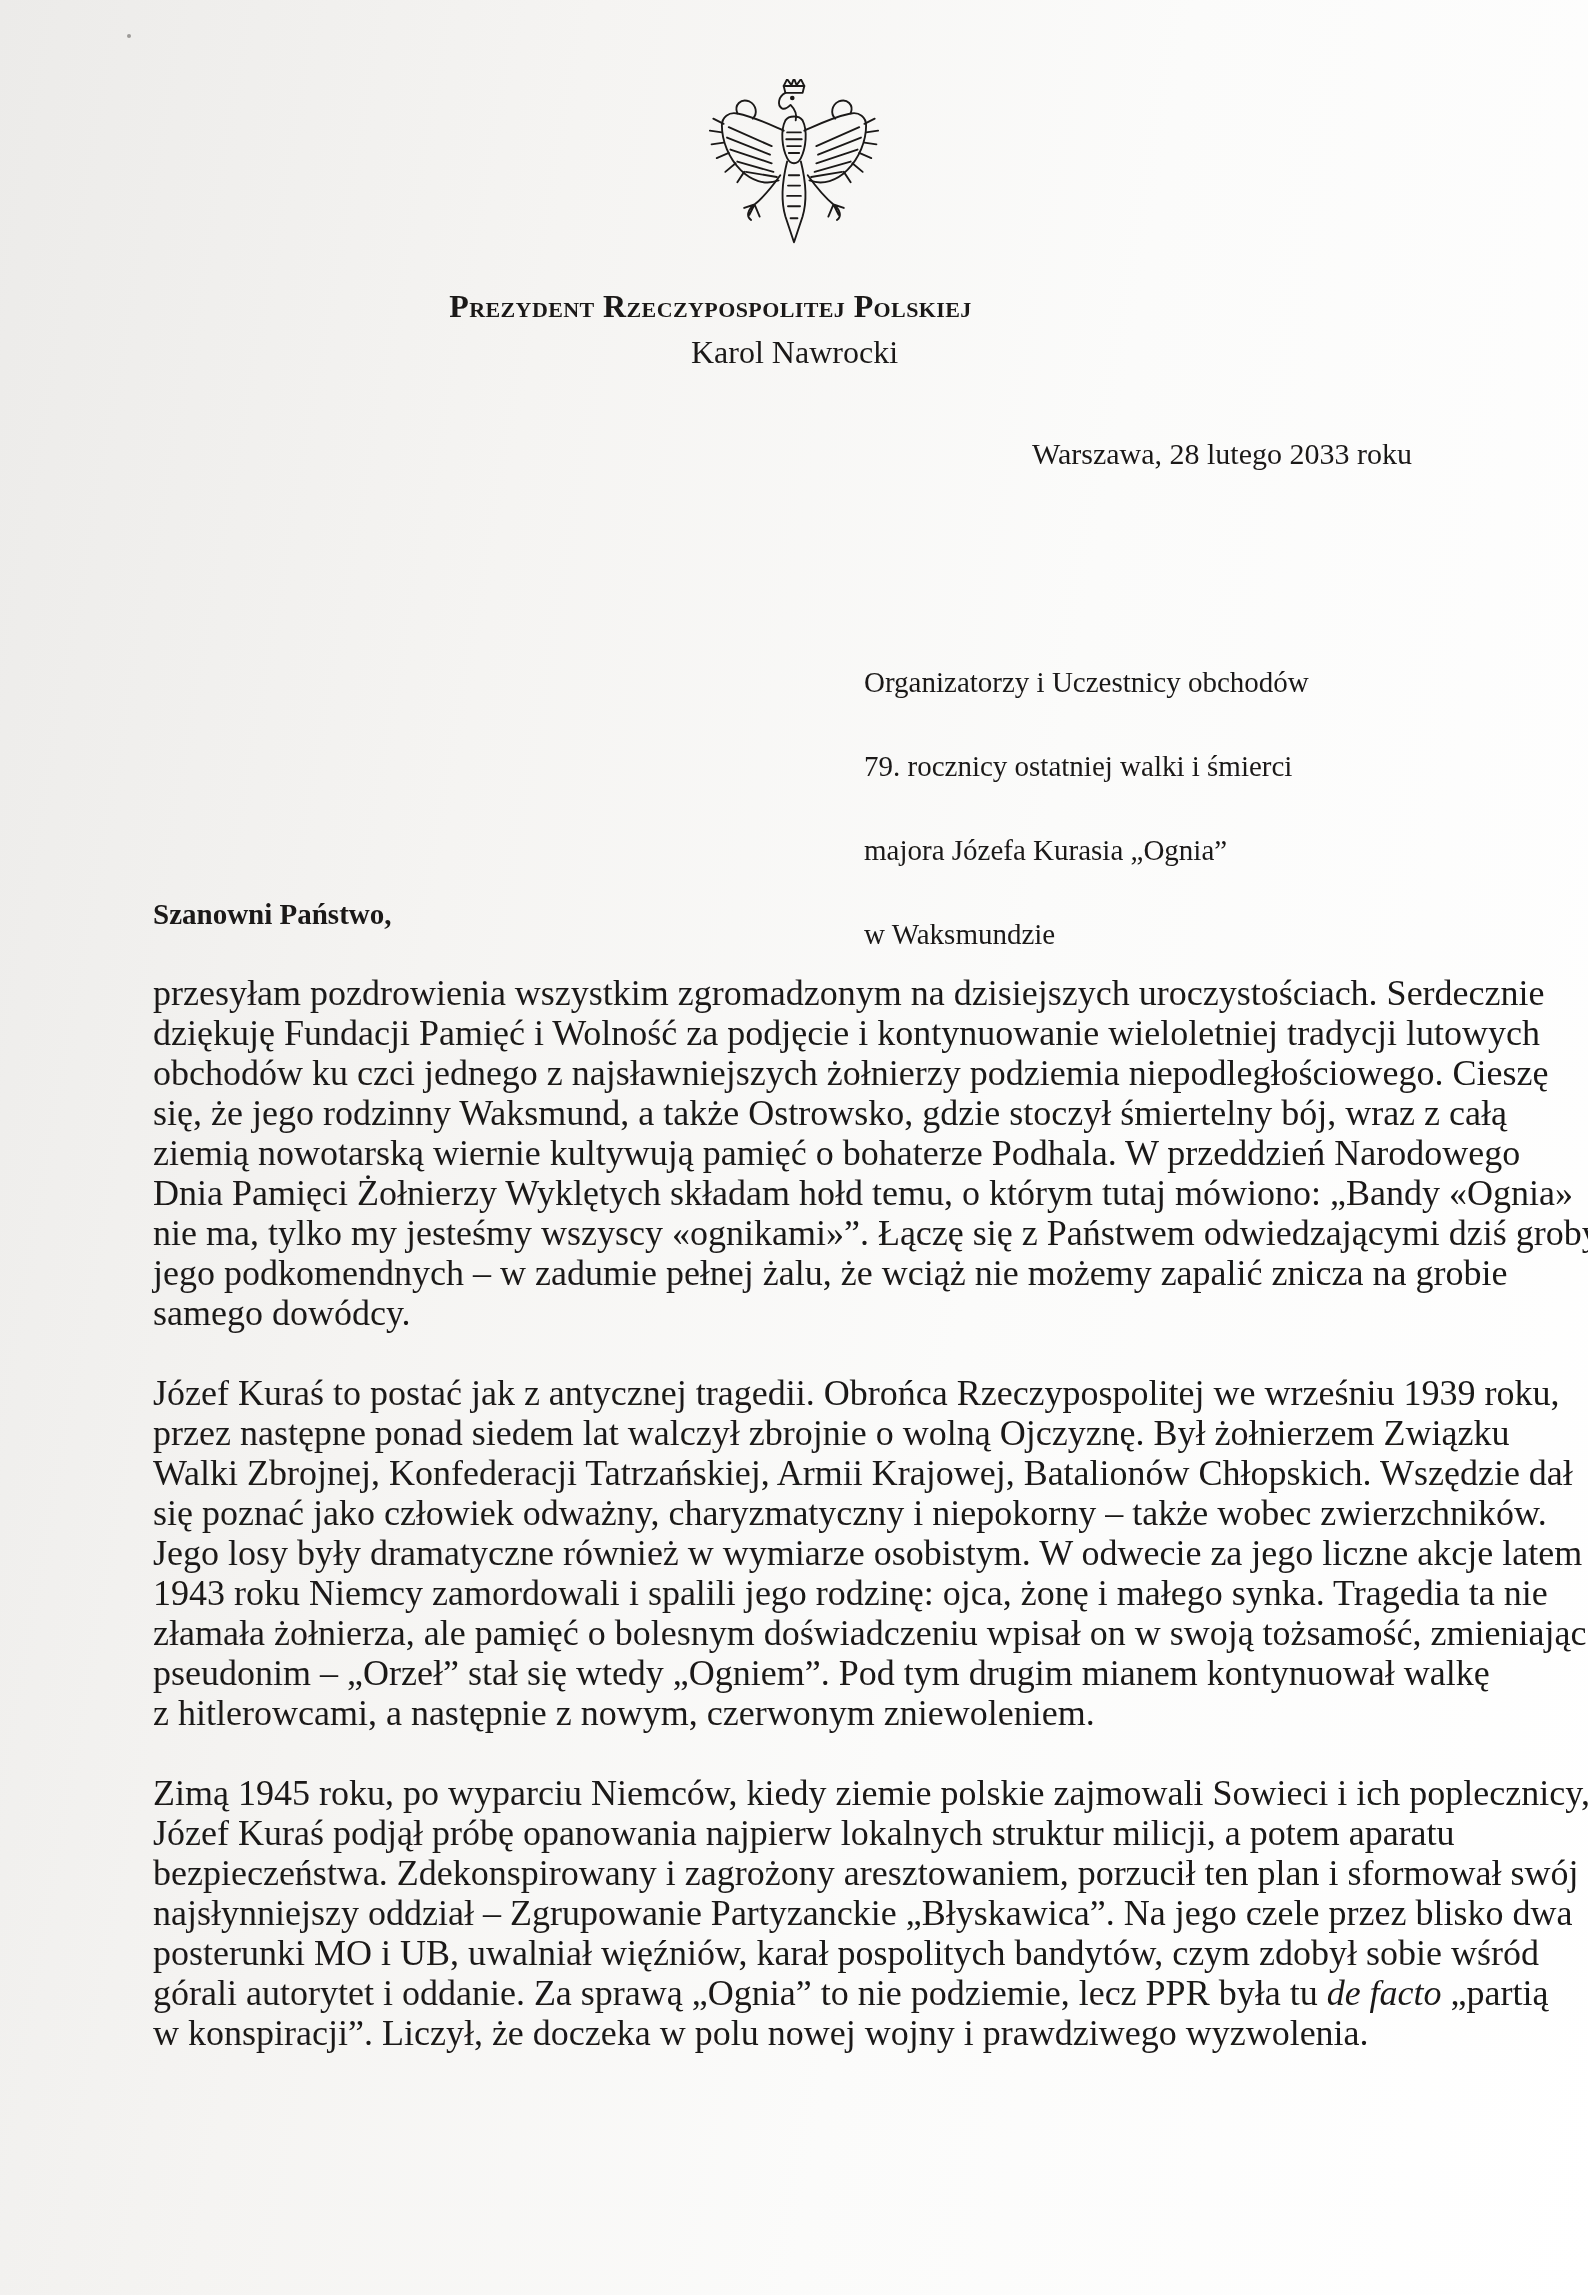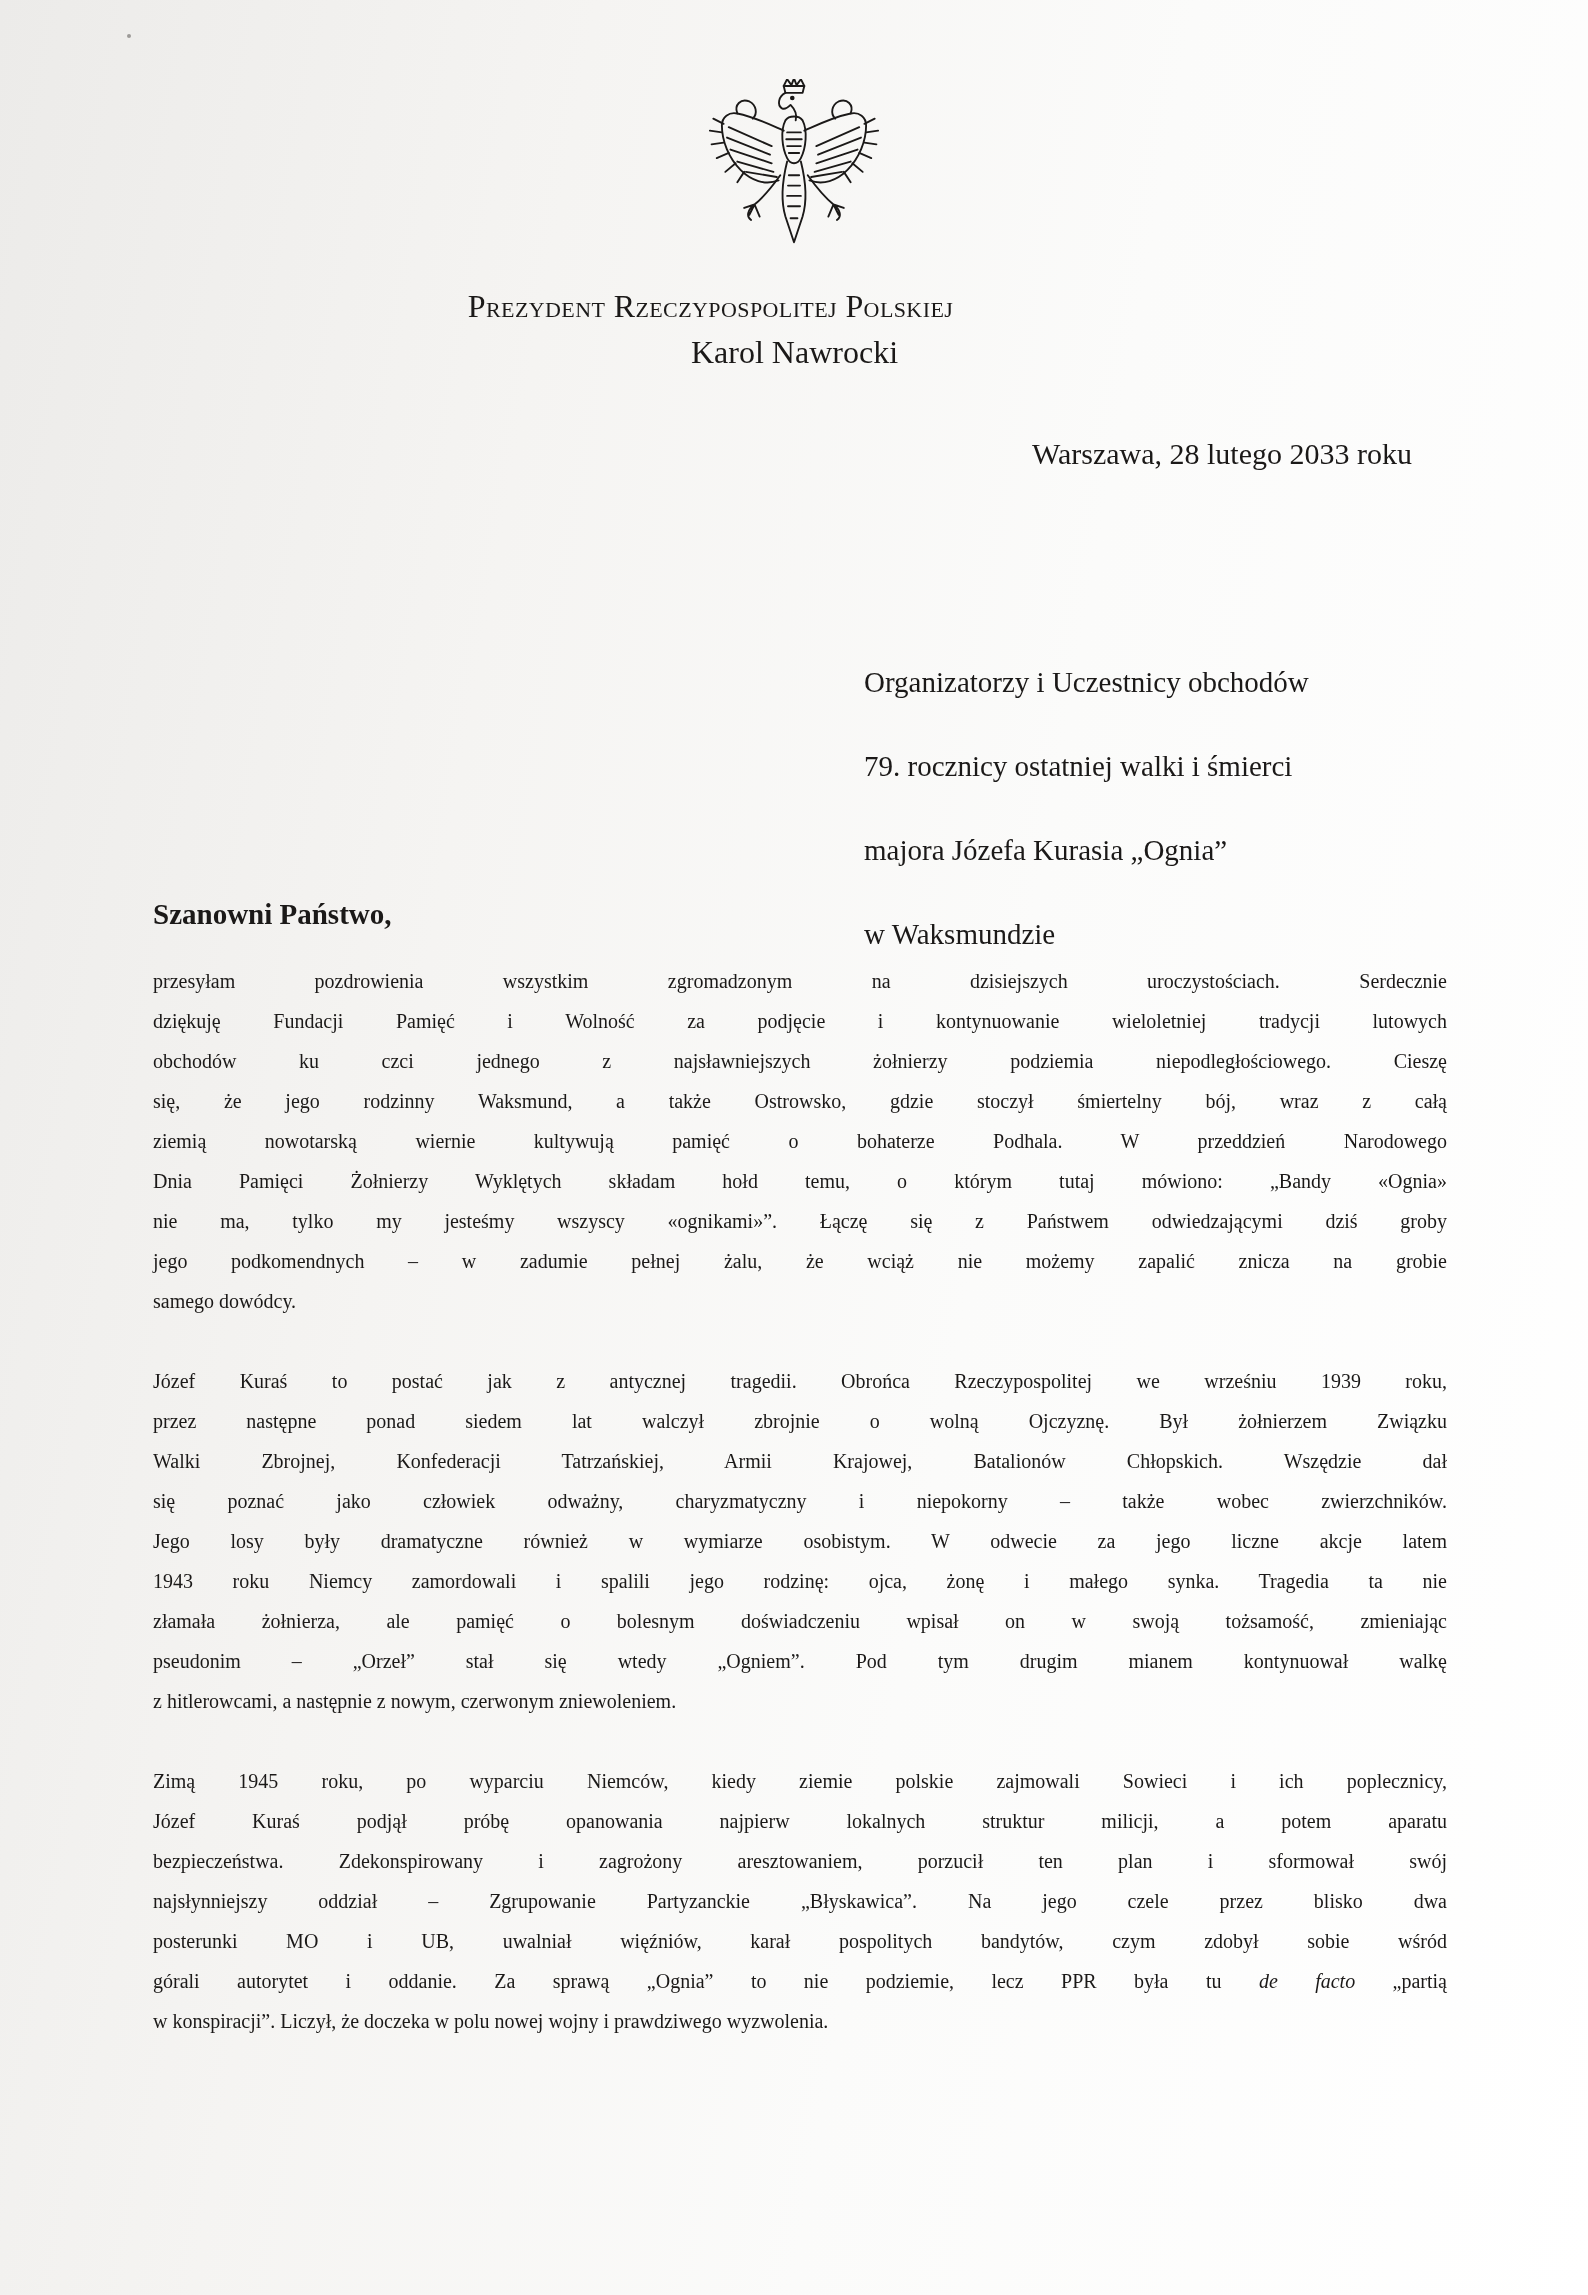--- a/index.html
+++ b/index.html
@@ -24,20 +24,21 @@
       width: 182px; height: 172px;
     }
     .header-title {
       position: absolute;
       left: 0; width: 1421px;
       top: 288px;
       text-align: center;
       font-size: 32px;
       letter-spacing: 0.4px;
       font-variant: small-caps;
+      font-weight: bold;
     }
     .header-name {
       position: absolute;
       left: 0; width: 1589px;
       top: 334px;
       text-align: center;
       font-size: 32px;
     }
     .date {
       position: absolute;
@@ -56,24 +57,24 @@
       left: 153px; top: 898px;
       font-size: 29px;
       font-weight: bold;
     }
     .body {
       position: absolute;
       left: 153px; top: 961px;
       width: 1294px;
     }
     .para {
-      font-size: 20px;
+      font-size: 36px;
       line-height: 40px;
       text-align: justify;
-      margin: 0 0 40px 0;
+      margin: 12px 0 40px 0;
     }
     .para .line {
       display: block;
       text-align: justify;
       text-align-last: justify;
       white-space: nowrap;
       overflow: visible;
     }
     .para .line.last { text-align-last: left; }
     .speck {

